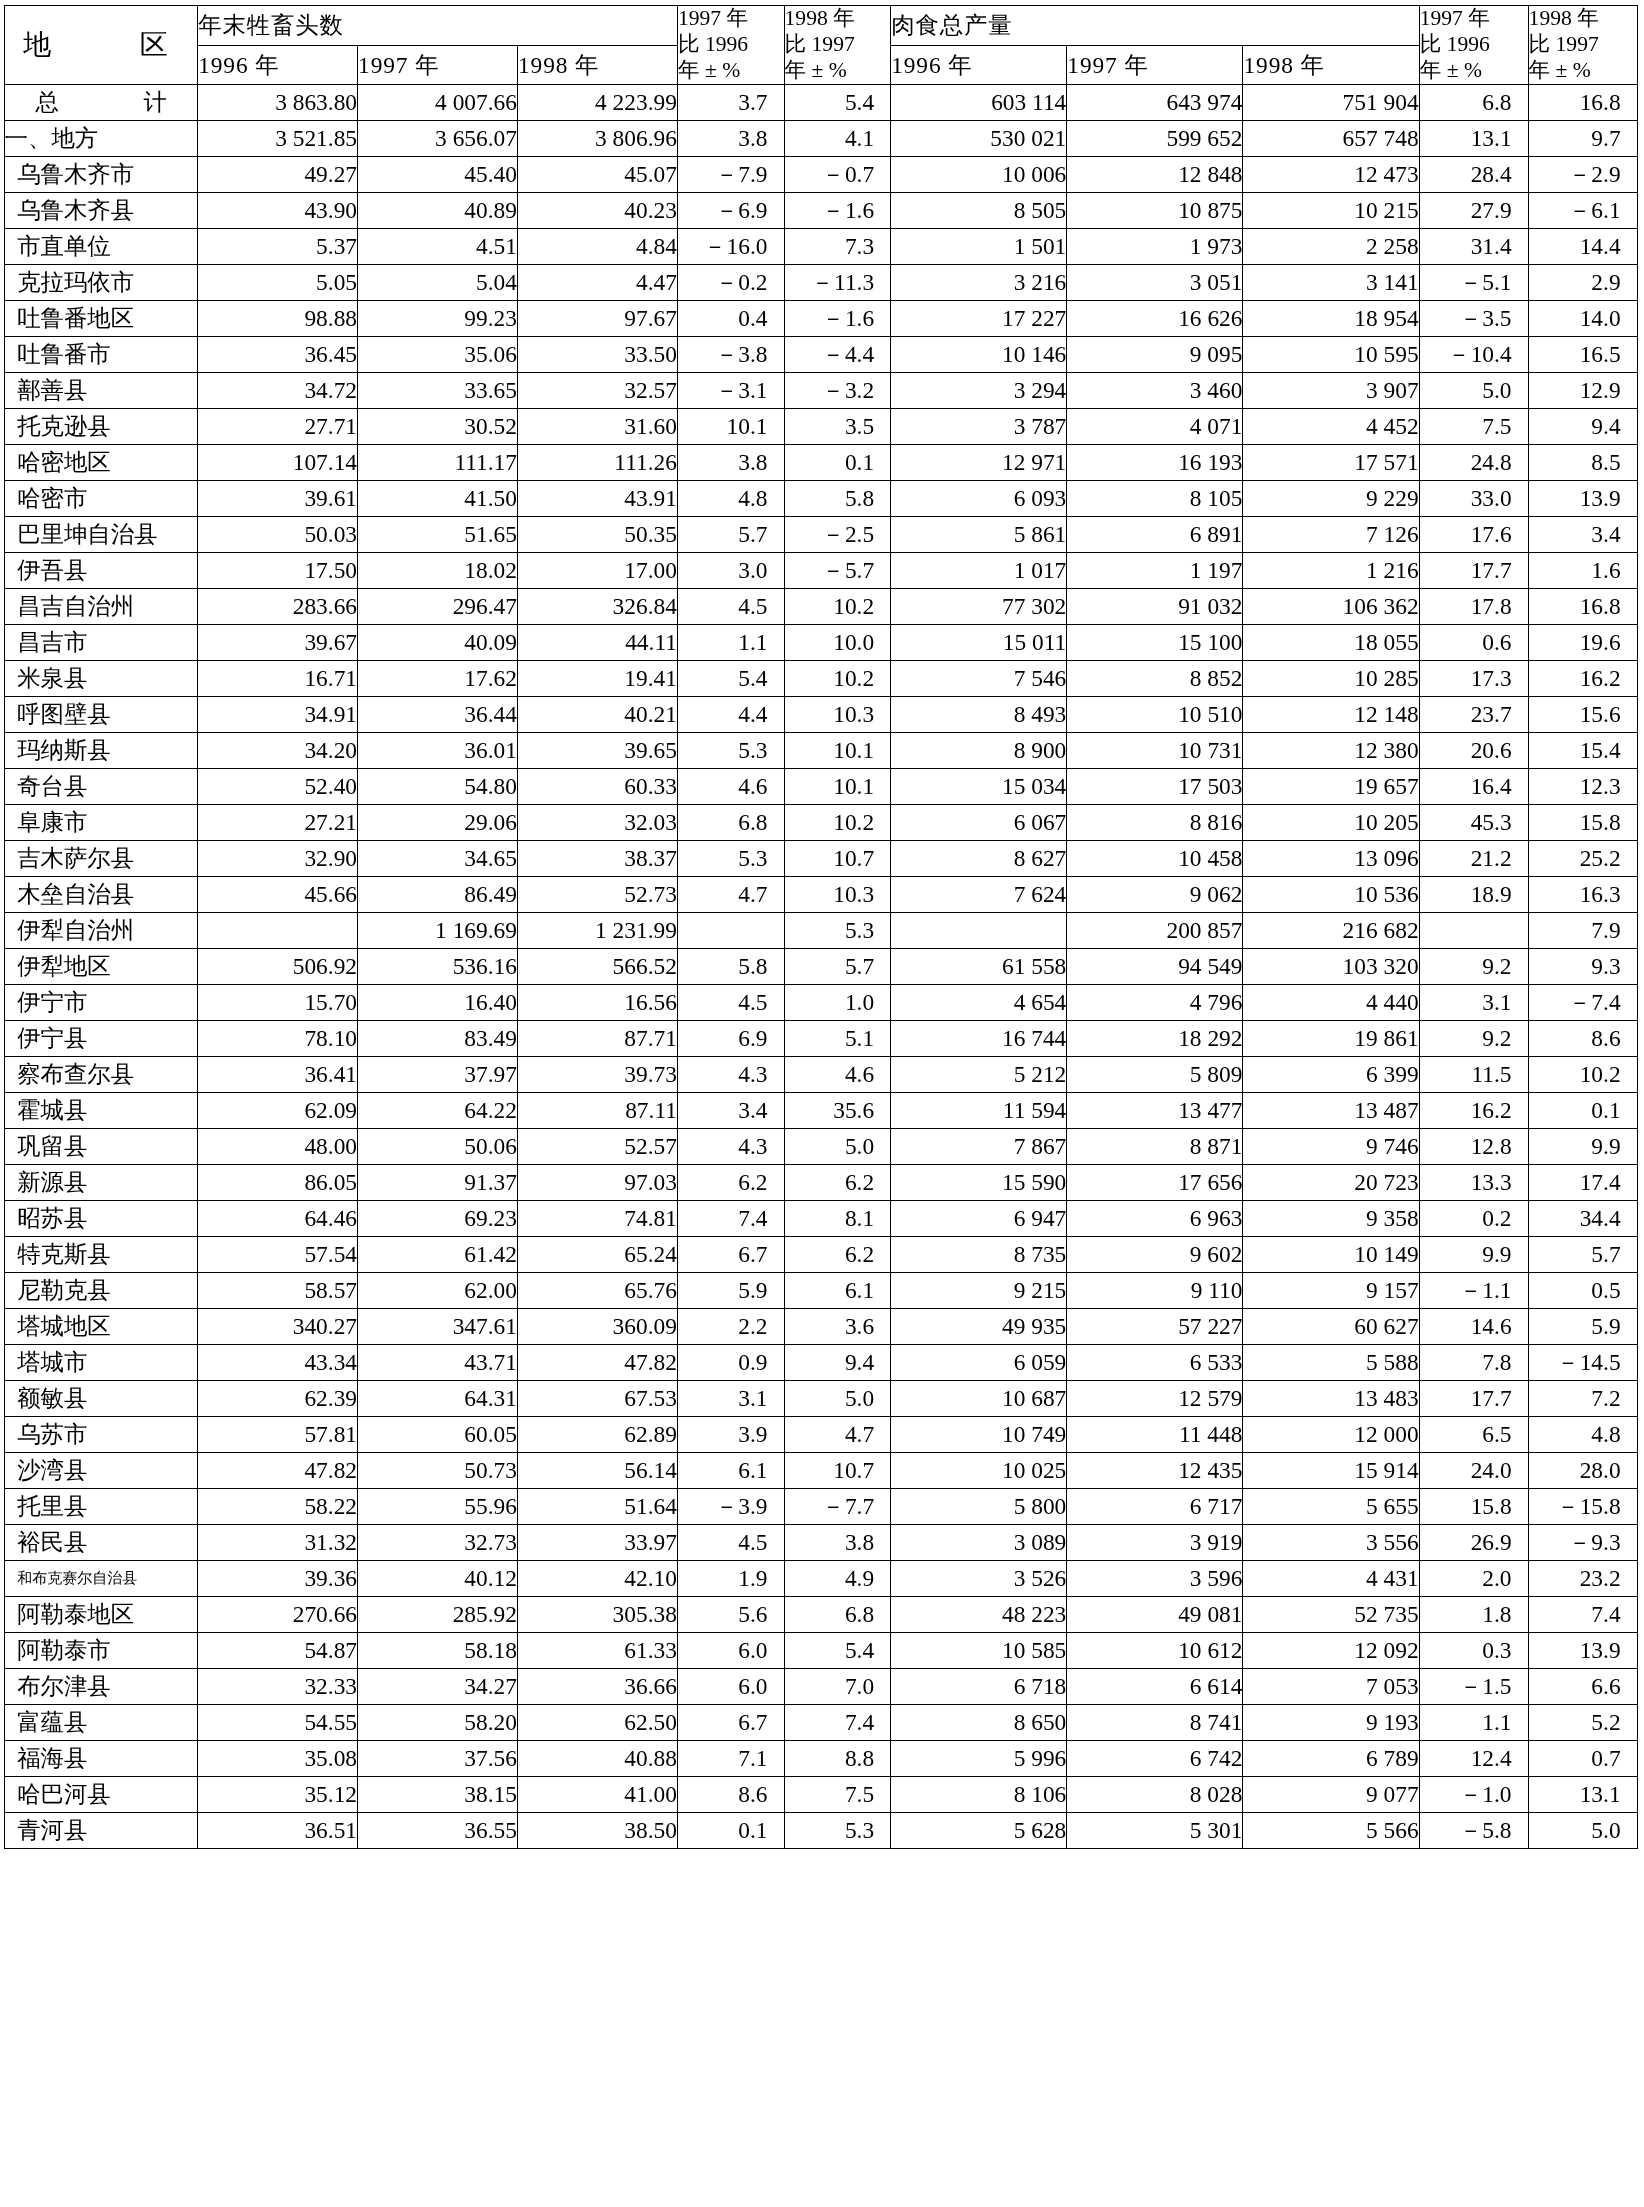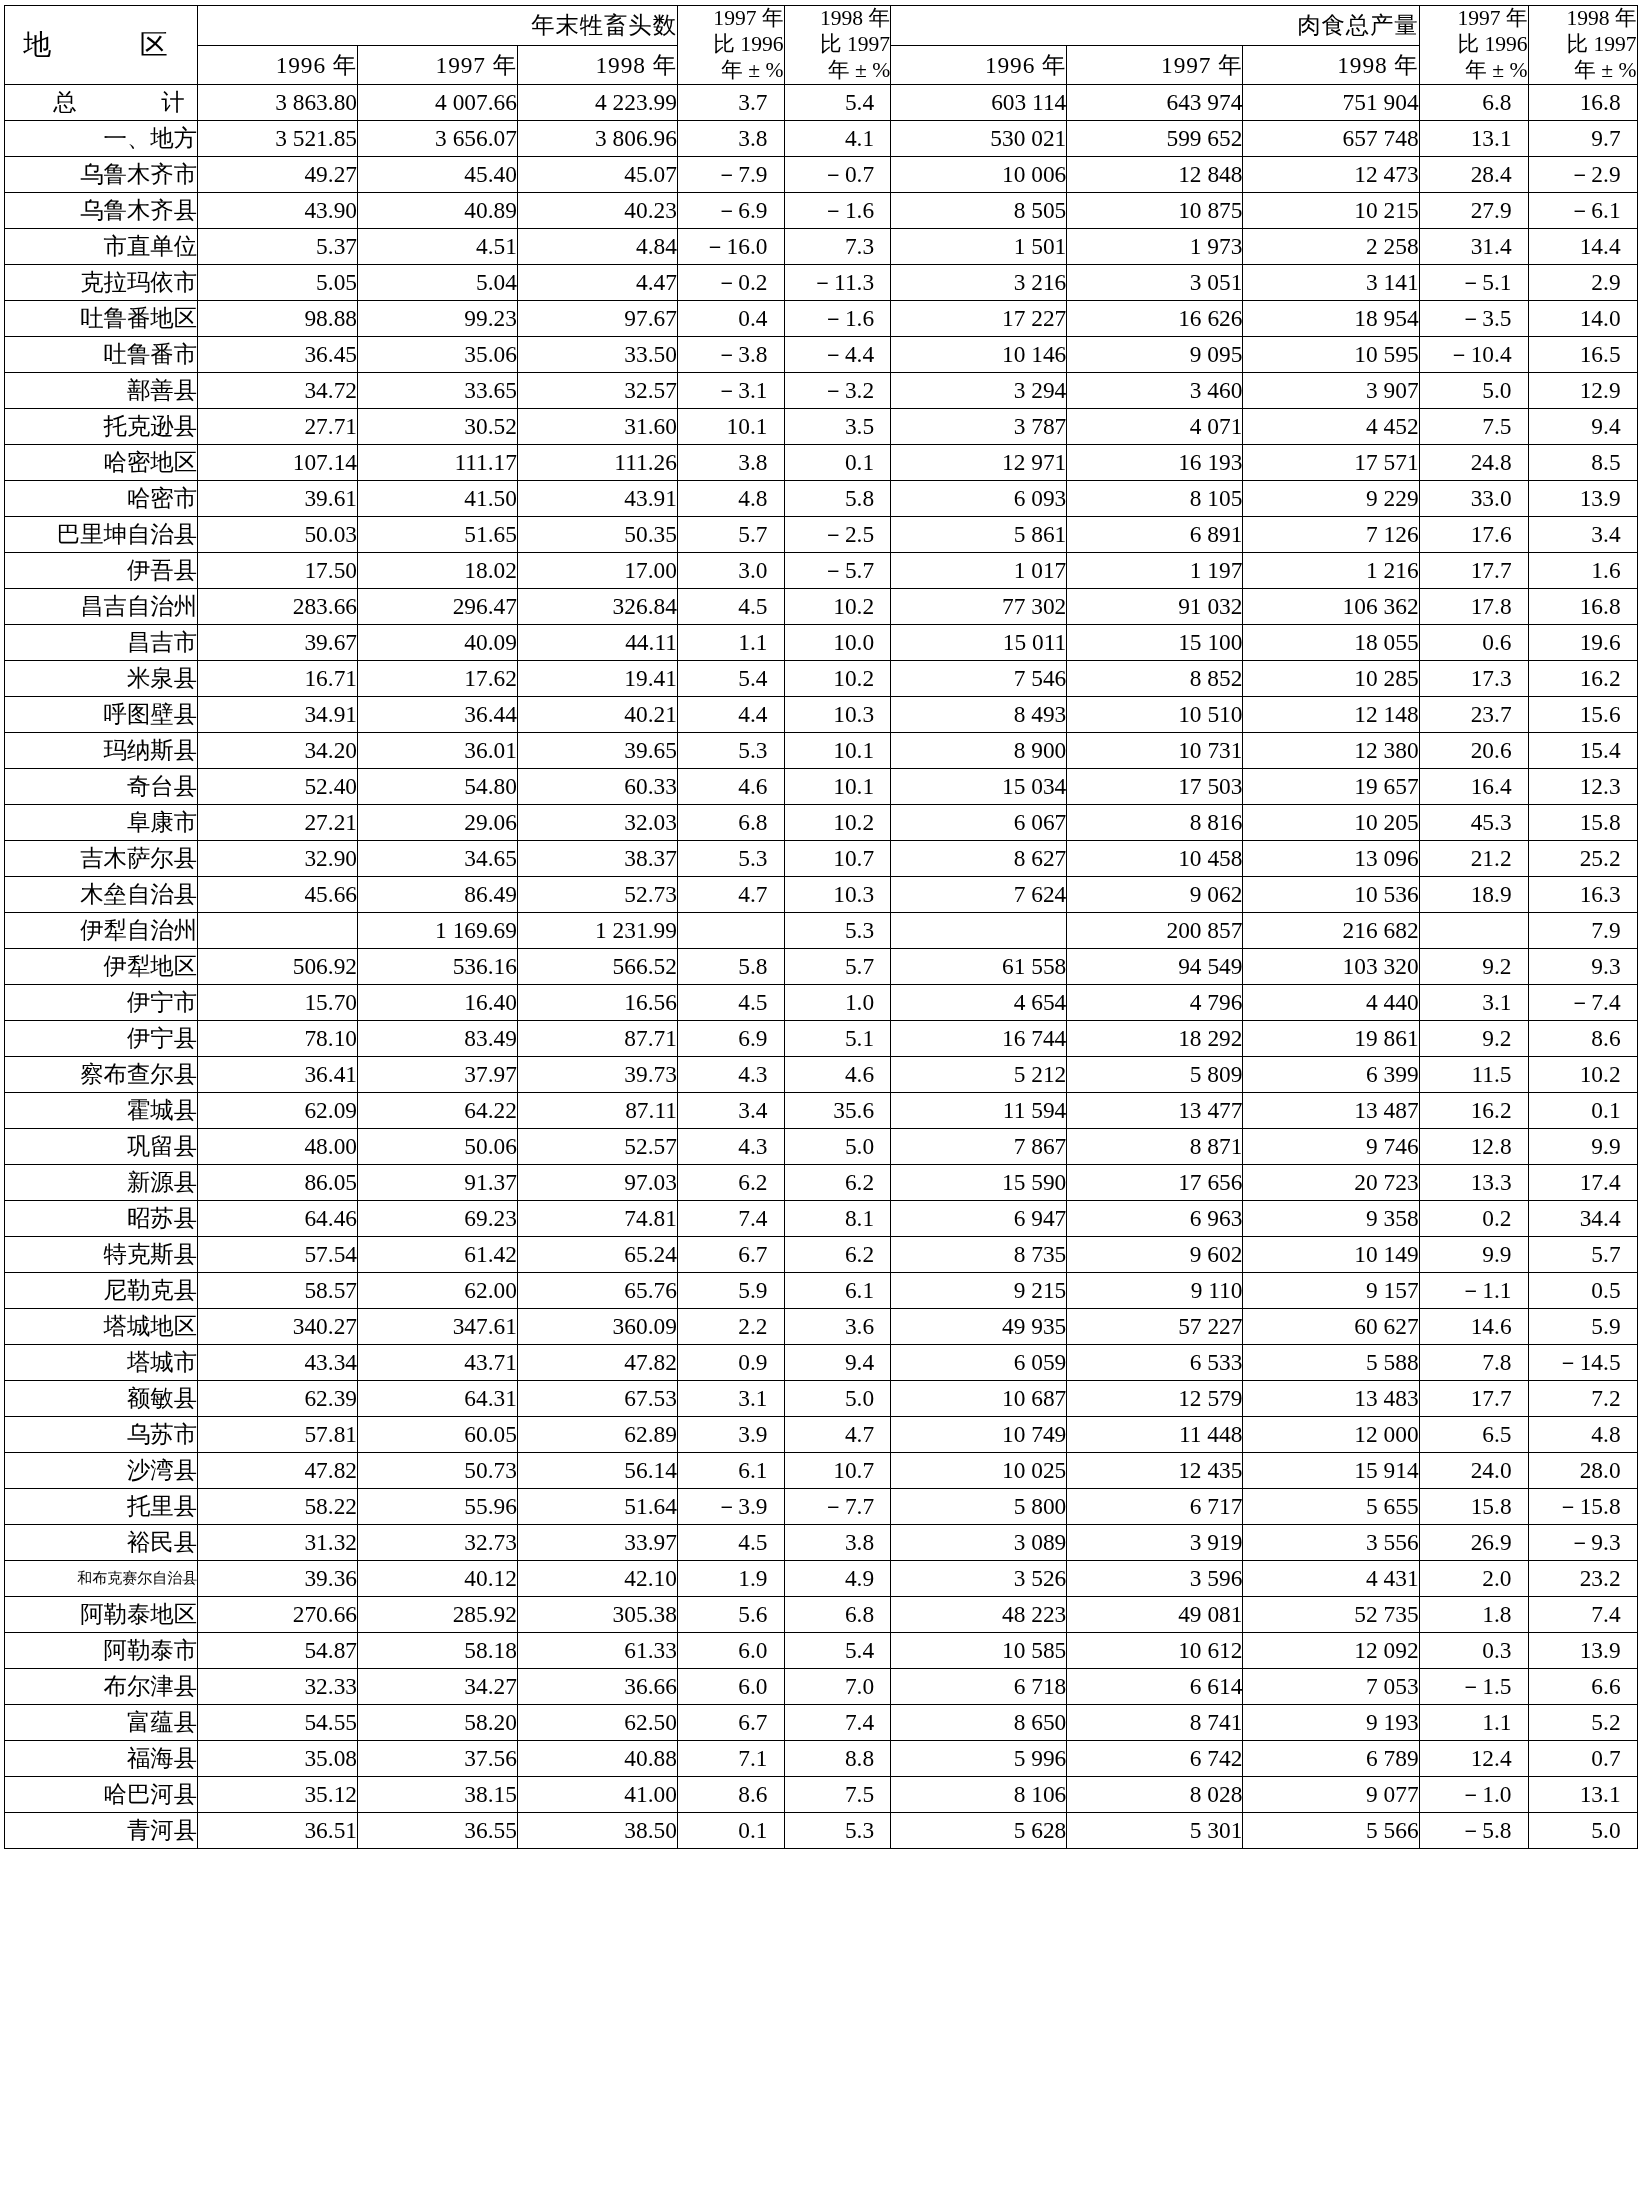--- a/index.html
+++ b/index.html
@@ -24,41 +24,41 @@
     font-size: 23.4px;
   }
   table.stat td, table.stat th {
     border: 1.4px solid #000;
     padding: 0;
     font-weight: normal;
     vertical-align: middle;
   }
   
   .hd {
-    text-align: right;
+    text-align: left;
     font-size: 23.4px;
     line-height: 1.22;
     padding: 3.6px 1.8px;
     letter-spacing: 0.9px;
   }
   .hd-small {
     font-size: 21.6px;
     line-height: 1.2;
     letter-spacing: 0px;
     padding: 2.7px 1.8px;
   }
   .hd-region {
     text-align: center;
     font-size: 28px;
     letter-spacing: 10.8px;
     padding-left: 9px;
   }
   
   td.region {
-    text-align: right;
+    text-align: left;
     padding: 1.8px 5.4px 1.8px 12.6px;
     font-size: 23.4px;
     line-height: 1.30;
     white-space: nowrap;
   }
   td.region.total {
     letter-spacing: 12.6px;
     padding-left: 31px;
   }
   td.region.sub {

